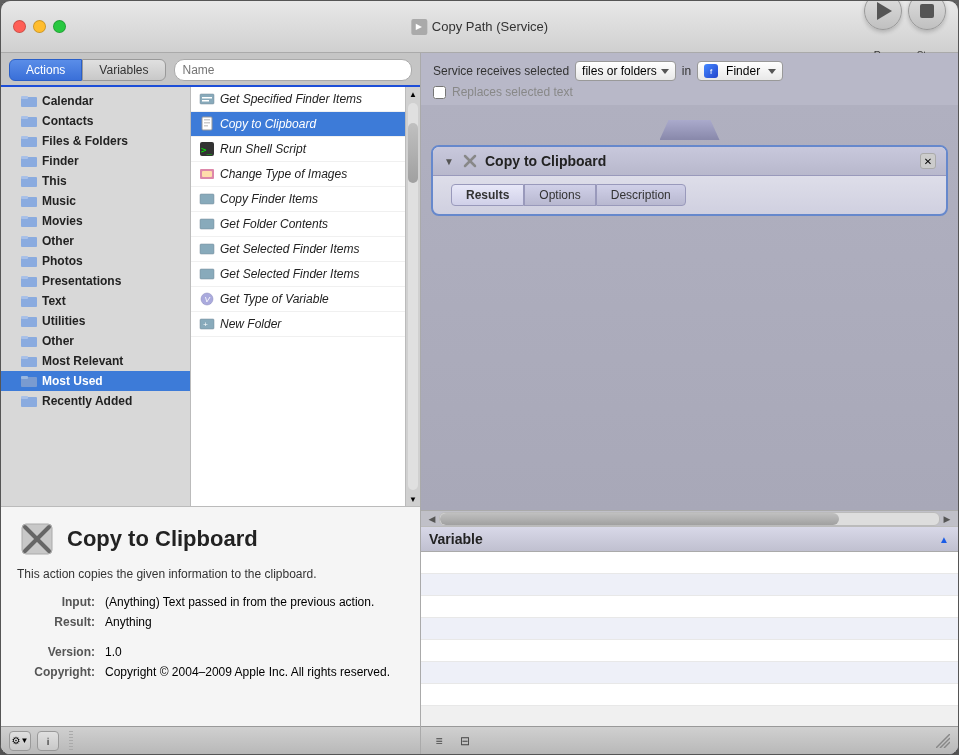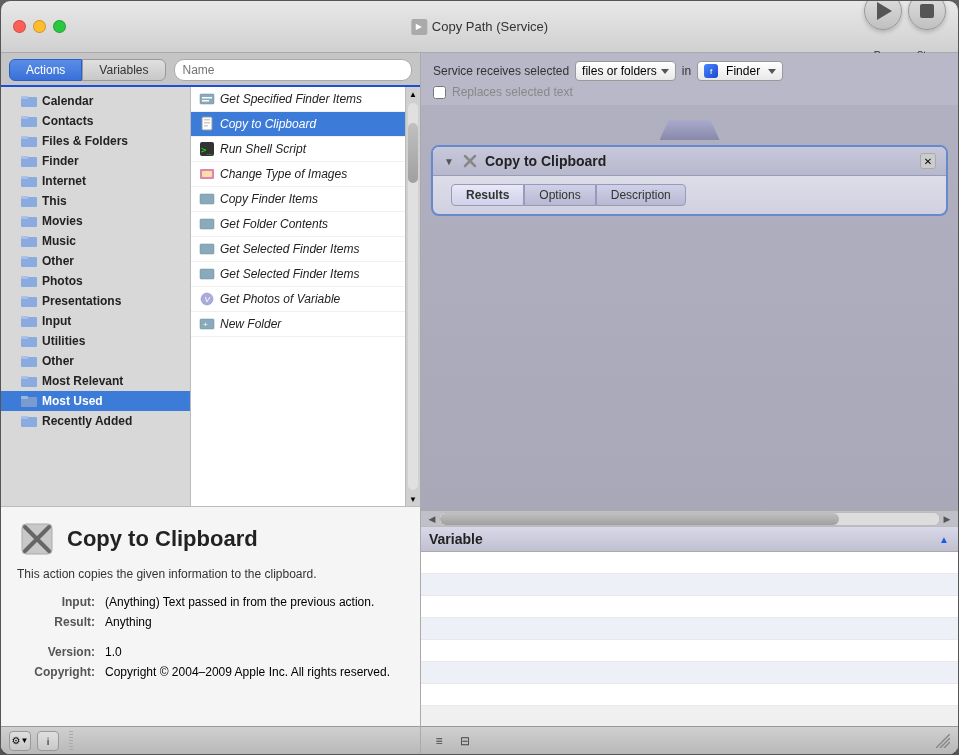--- a/index.html
+++ b/index.html
@@ -615,56 +615,47 @@
             </div>
             <span>Finder</span>
           </div>
           <div class="category-item">
             <div class="cat-icon">
               <svg viewBox="0 0 16 12" class="folder-icon-svg">
                   <rect x="0" y="2" width="16" height="10" rx="1" fill="#8aabdf"></rect>
                   <rect x="0" y="1" width="7" height="3" rx="1" fill="#a8c0e8"></rect>
                 </svg>
             </div>
-            <span>Internet</span>
-          </div>
-          <div class="category-item">
-            <div class="cat-icon">
-              <svg viewBox="0 0 16 12" class="folder-icon-svg">
-                  <rect x="0" y="2" width="16" height="10" rx="1" fill="#8aabdf"></rect>
-                  <rect x="0" y="1" width="7" height="3" rx="1" fill="#a8c0e8"></rect>
-                </svg>
-            </div>
             <span>This</span>
           </div>
           <div class="category-item">
             <div class="cat-icon">
               <svg viewBox="0 0 16 12" class="folder-icon-svg">
                   <rect x="0" y="2" width="16" height="10" rx="1" fill="#8aabdf"></rect>
                   <rect x="0" y="1" width="7" height="3" rx="1" fill="#a8c0e8"></rect>
                 </svg>
             </div>
+            <span>Music</span>
+          </div>
+          <div class="category-item">
+            <div class="cat-icon">
+              <svg viewBox="0 0 16 12" class="folder-icon-svg">
+                  <rect x="0" y="2" width="16" height="10" rx="1" fill="#8aabdf"></rect>
+                  <rect x="0" y="1" width="7" height="3" rx="1" fill="#a8c0e8"></rect>
+                </svg>
+            </div>
             <span>Movies</span>
           </div>
           <div class="category-item">
             <div class="cat-icon">
               <svg viewBox="0 0 16 12" class="folder-icon-svg">
                   <rect x="0" y="2" width="16" height="10" rx="1" fill="#8aabdf"></rect>
                   <rect x="0" y="1" width="7" height="3" rx="1" fill="#a8c0e8"></rect>
                 </svg>
             </div>
-            <span>Music</span>
-          </div>
-          <div class="category-item">
-            <div class="cat-icon">
-              <svg viewBox="0 0 16 12" class="folder-icon-svg">
-                  <rect x="0" y="2" width="16" height="10" rx="1" fill="#8aabdf"></rect>
-                  <rect x="0" y="1" width="7" height="3" rx="1" fill="#a8c0e8"></rect>
-                </svg>
-            </div>
             <span>Other</span>
           </div>
           <div class="category-item">
             <div class="cat-icon">
               <svg viewBox="0 0 16 12" class="folder-icon-svg">
                   <rect x="0" y="2" width="16" height="10" rx="1" fill="#8aabdf"></rect>
                   <rect x="0" y="1" width="7" height="3" rx="1" fill="#a8c0e8"></rect>
                 </svg>
             </div>
             <span>Photos</span>
@@ -678,21 +669,21 @@
             </div>
             <span>Presentations</span>
           </div>
           <div class="category-item">
             <div class="cat-icon">
               <svg viewBox="0 0 16 12" class="folder-icon-svg">
                   <rect x="0" y="2" width="16" height="10" rx="1" fill="#8aabdf"></rect>
                   <rect x="0" y="1" width="7" height="3" rx="1" fill="#a8c0e8"></rect>
                 </svg>
             </div>
-            <span>Input</span>
+            <span>Text</span>
           </div>
           <div class="category-item">
             <div class="cat-icon">
               <svg viewBox="0 0 16 12" class="folder-icon-svg">
                   <rect x="0" y="2" width="16" height="10" rx="1" fill="#8aabdf"></rect>
                   <rect x="0" y="1" width="7" height="3" rx="1" fill="#a8c0e8"></rect>
                 </svg>
             </div>
             <span>Utilities</span>
           </div>
@@ -807,21 +798,21 @@
               </div>
               <span>Get Selected Finder Items</span>
             </div>
             <div class="action-item">
               <div class="action-icon">
                 <svg viewBox="0 0 16 16">
                     <circle cx="8" cy="8" r="6" fill="#aad" stroke="#88b" stroke-width="0.5"></circle>
                     <text x="5.5" y="11" font-size="8" fill="#fff">V</text>
                   </svg>
               </div>
-              <span>Get Photos of Variable</span>
+              <span>Get Type of Variable</span>
             </div>
             <div class="action-item">
               <div class="action-icon">
                 <svg viewBox="0 0 16 16">
                     <rect x="1" y="3" width="14" height="10" rx="1" fill="#8ab" stroke="#789" stroke-width="0.5"></rect>
                     <text x="4" y="11" font-size="8" fill="#fff">+</text>
                   </svg>
               </div>
               <span>New Folder</span>
             </div>

